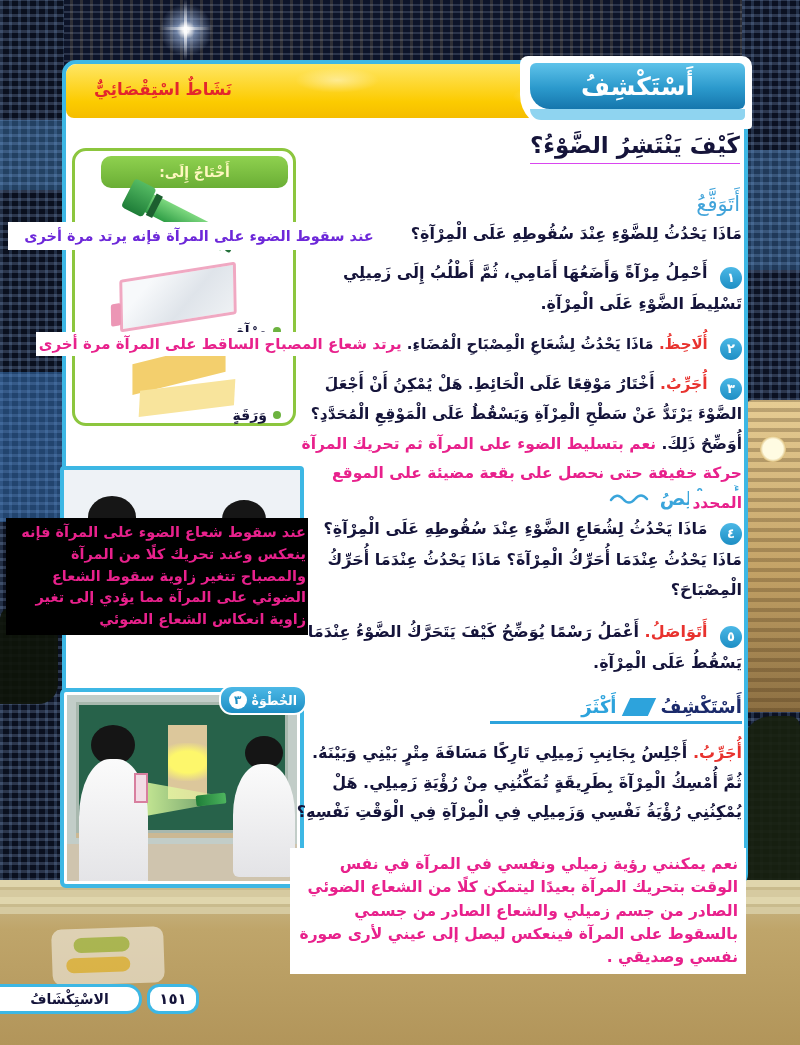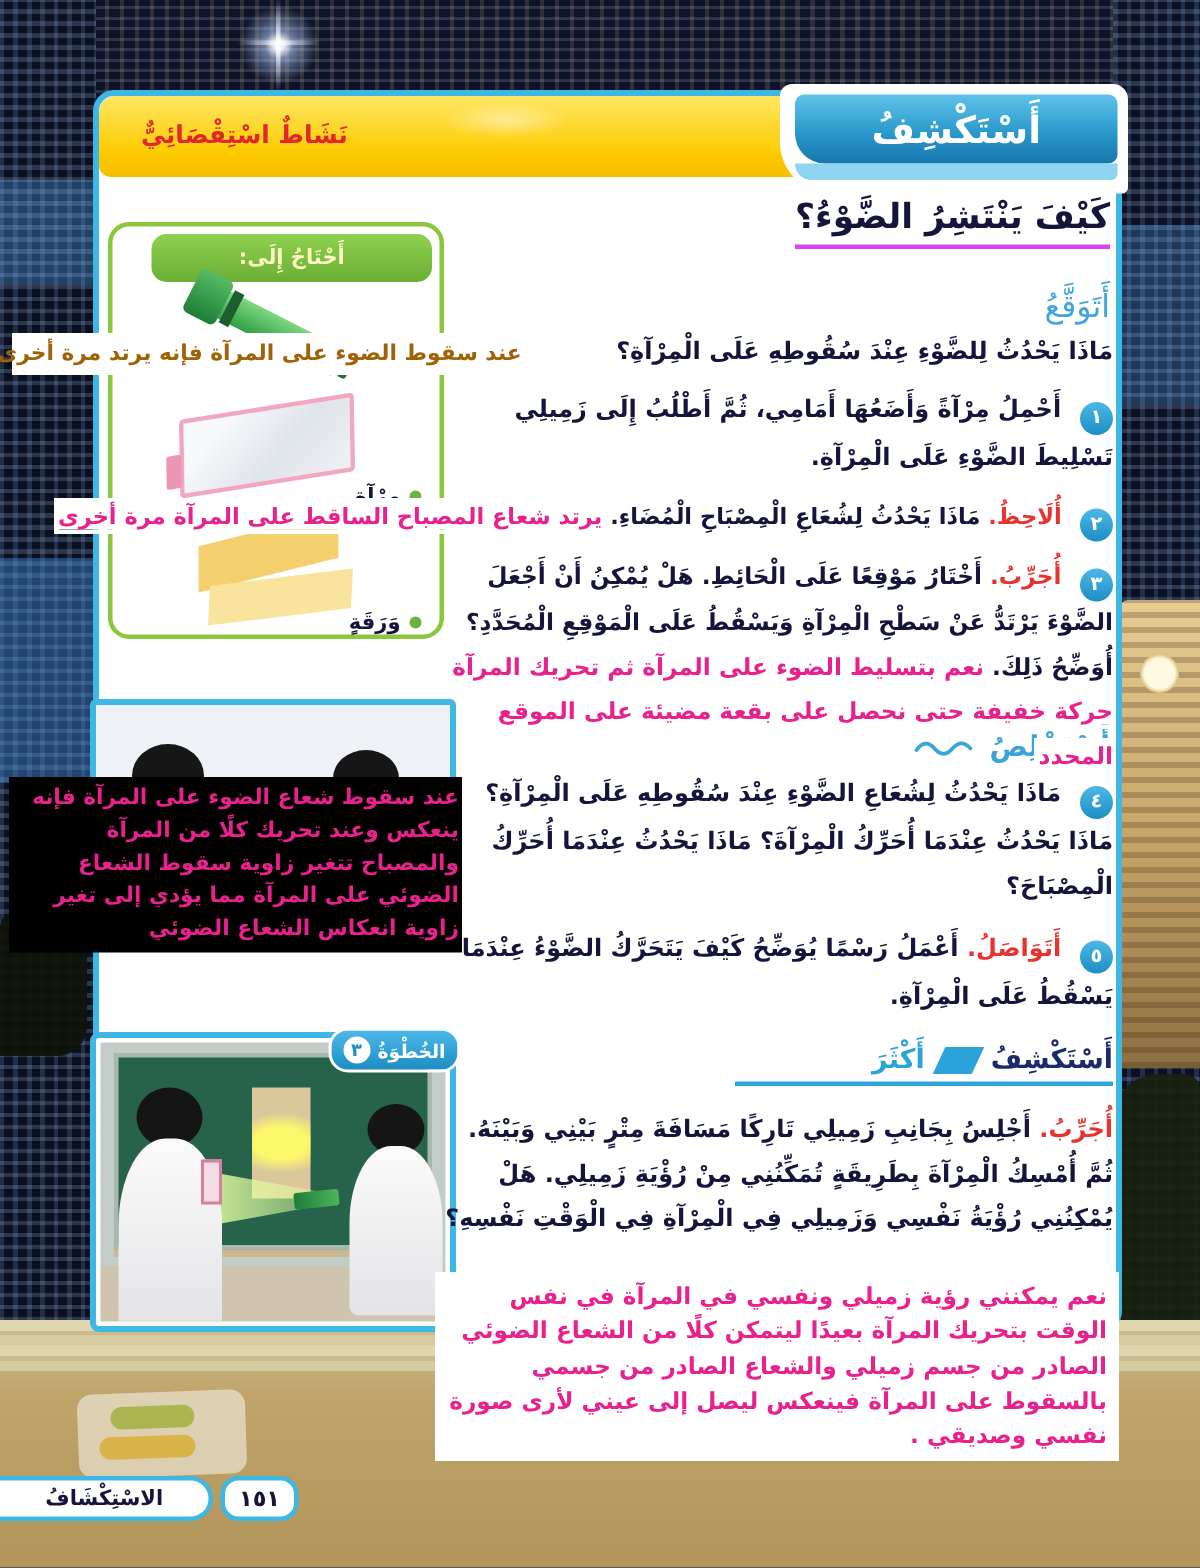--- a/index.html
+++ b/index.html
@@ -75,25 +75,25 @@
   .mir::after{content:'';position:absolute;left:-12px;bottom:4px;width:10px;height:22px;background:#ec96b5;border-radius:2px;}
   .pp1{position:absolute;top:202px;left:56px;width:96px;height:30px;background:#f3cf6d;transform:rotate(-14deg) skewX(-14deg);}
   .pp2{position:absolute;top:234px;left:64px;width:96px;height:26px;background:#f8e49c;transform:rotate(-7deg) skewX(-10deg);}
   .need-label{position:absolute;right:12px;display:flex;direction:rtl;align-items:center;gap:6px;
      color:#15143a;font-size:14px;font-weight:800;}
   .lbl-mir{top:172px;} .lbl-pap{top:256px;}
   .bdot{width:8px;height:8px;border-radius:50%;background:#6cb33f;}
 
   
   .h-title{position:absolute;right:60px;top:132px;font-size:23px;font-weight:800;color:#15143a;
-     direction:rtl;border-bottom:3px solid #d946ef;padding-bottom:5px;z-index:3;}
+     direction:rtl;border-bottom:1px solid #d946ef;padding-bottom:5px;z-index:3;}
   .h-predict{position:absolute;right:60px;top:192px;font-size:21px;color:#42a4da;font-weight:400;z-index:3;direction:rtl;}
   .q1{position:absolute;right:58px;top:224px;direction:rtl;font-size:16px;font-weight:700;color:#15143a;white-space:nowrap;z-index:3;}
   .ans1{position:absolute;left:8px;top:222px;width:330px;height:28px;background:#fff;display:flex;align-items:center;
-     justify-content:center;direction:rtl;font-size:14.5px;font-weight:800;color:#a16207;white-space:nowrap;z-index:4;}
+     justify-content:center;direction:rtl;font-size:14.5px;font-weight:800;color:#6d28d9;white-space:nowrap;z-index:4;padding-left:26px;}
   .step{position:absolute;direction:rtl;text-align:right;color:#15143a;font-weight:700;font-size:16px;line-height:1.85;z-index:4;}
   .s1{top:258px;right:58px;width:454px;}
   .s2{top:331px;left:14px;width:728px;white-space:nowrap;font-size:15px;}
   .s3{top:370px;right:58px;width:452px;font-size:15.5px;line-height:1.9;}
   .s4{top:514px;right:58px;width:452px;}
   .s5{top:617px;right:58px;width:452px;}
   .num{display:inline-flex;align-items:center;justify-content:center;width:22px;height:22px;border-radius:50%;
      background:linear-gradient(180deg,#4cb8e6,#1d8ec4);color:#fff;font-size:13px;font-weight:800;
      margin-left:7px;vertical-align:-4px;}
   .red-label{color:#e8322e;}

